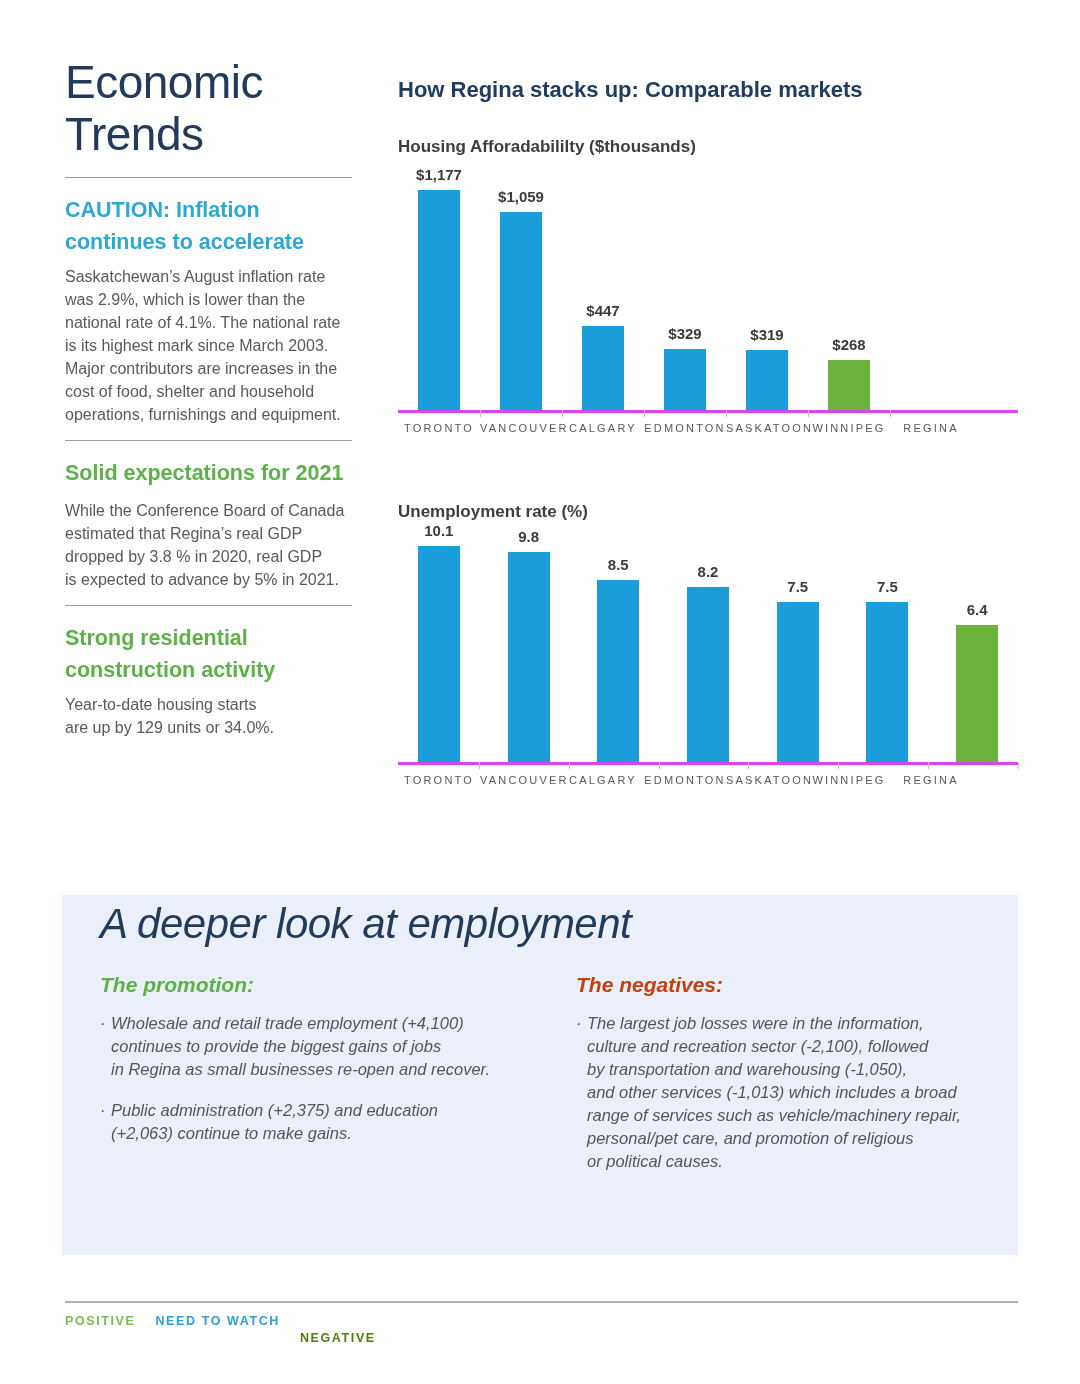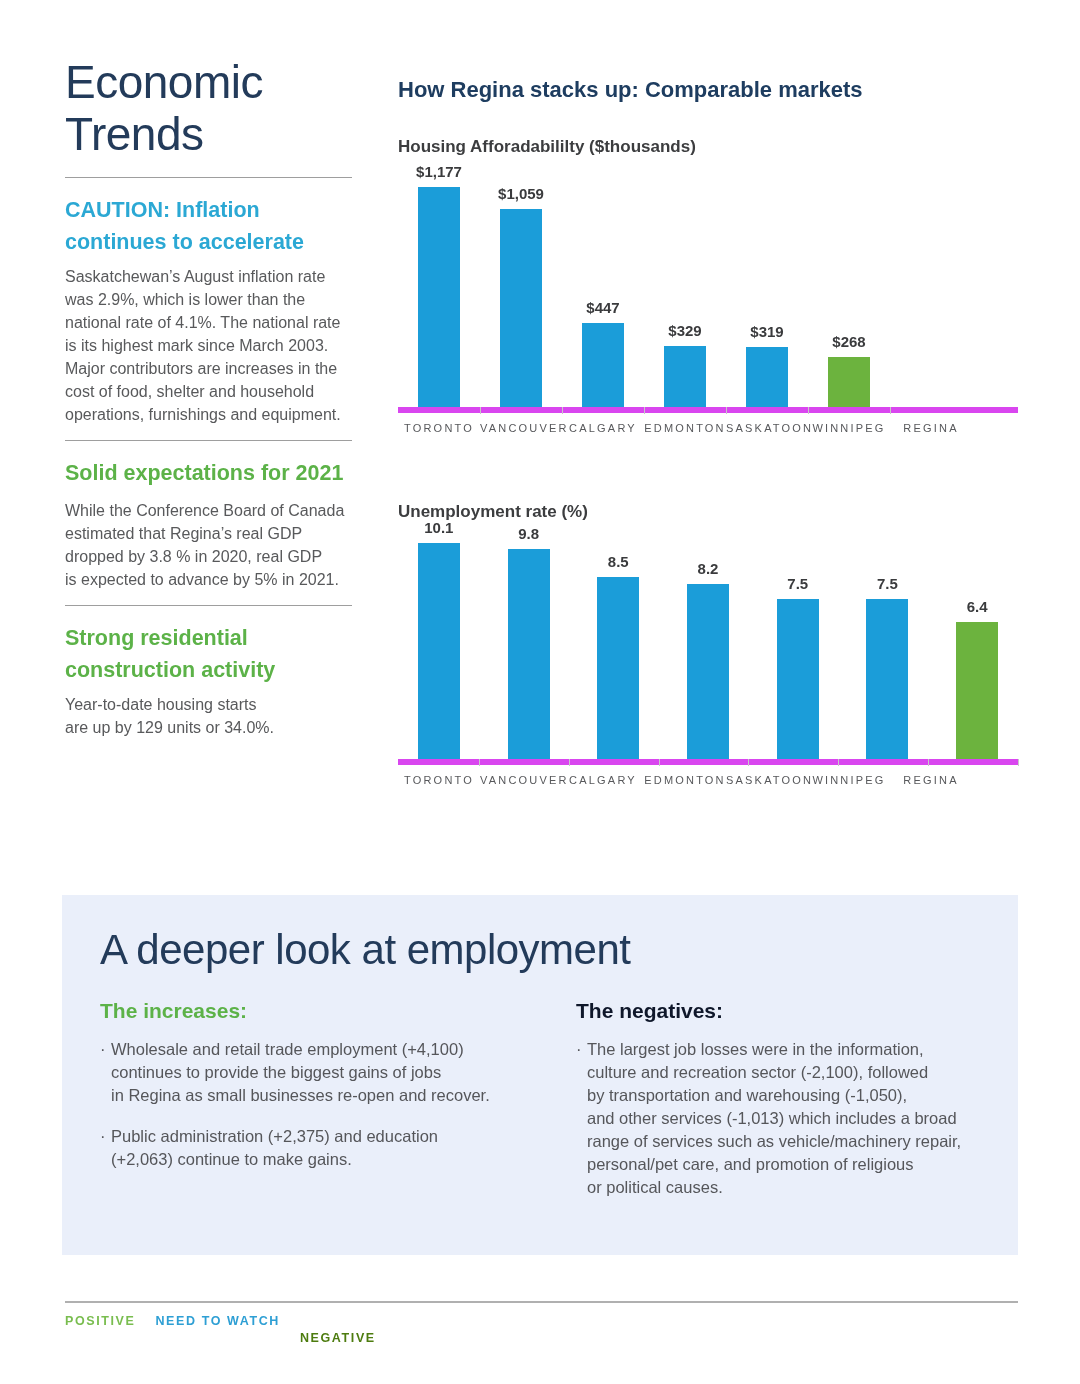--- a/index.html
+++ b/index.html
@@ -17,37 +17,37 @@
   .sec-head.green { color:#5CB248; }
   .sec-body { margin-top:7px; font-size:16px; line-height:23px; color:#58595B; white-space:pre-line; }
   .sec-body.b2 { margin-top:10px; }
 
   
   .right-col { position:absolute; left:398px; top:76px; width:624px; }
   .charts-title { font-size:22px; line-height:28px; font-weight:bold; color:#1E3D60; }
   .chart-subtitle { font-size:17px; font-weight:bold; color:#3C3D3F; }
   .chart-subtitle.c1 { margin-top:33px; }
   .chart-subtitle.c2 { margin-top:68px; }
-  .plot { position:relative; display:flex; align-items:flex-end; border-bottom:6px solid #d946ef; width:620px; }
+  .plot { position:relative; display:flex; align-items:flex-end; border-bottom:3px solid #d946ef; width:620px; }
   .plot.p1 { margin-top:36px; height:220px; }
   .plot.p2 { margin-top:27px; height:216px;gap:8px; }
   .cat { position:relative; width:82px; height:100%; display:flex; align-items:flex-end; justify-content:center; }
   .cat .tick { position:absolute; right:-0.5px; top:100%; width:1px; height:7px; background:#c8c8c8; }
   .bar { width:42px; }
   .val { position:absolute; left:0; width:100%; text-align:center; font-size:15px; font-weight:bold; color:#3A3B3D; }
   .cat-labels { display:flex; width:620px; margin-top:9px; }
   .cat-label { width:82px; text-align:center; font-size:11px; letter-spacing:2.2px; color:#57585B; }
 
   
-  .employment-box { position:absolute; left:62px; top:895px; width:956px; height:360px; background:#EAEFFA; padding:32px 38px; }
+  .employment-box { position:absolute; left:62px; top:895px; width:956px; height:360px; background:#EAEFFA; padding:6px 38px;font-style:italic; }
   .employment-title { font-size:42px; line-height:46px; font-weight:300; color:#233B5A; letter-spacing:-0.5px; }
   .emp-cols { display:grid; grid-template-columns:452px auto; column-gap:24px; margin-top:26px; }
   .emp-head { font-size:21px; font-weight:bold; }
   .emp-head.green { color:#5CB248; }
-  .emp-head.orange { color:#0f172a; }
+  .emp-head.orange { color:#c2410c; }
   .bullets { list-style:none; margin-top:15px; }
   .bullets li { display:flex; margin-bottom:18px; font-size:16.5px; line-height:23px; color:#55565A; }
   .bullets li .dot { width:11px; flex:0 0 11px; }
   .bullets li .btxt { white-space:pre-line; }
 
   
   .footer-rule { position:absolute; left:65px; top:1301px; width:953px; border:none; border-top:2px solid #b0b0b0; }
   .legend { position:absolute; left:65px; top:1314px; display:flex; gap:20px; }
   .legend-item { font-size:12.5px; font-weight:bold; letter-spacing:1.6px; }
 </style>
@@ -178,21 +178,21 @@
           <div class="cat-label">WINNIPEG</div>
           <div class="cat-label">REGINA</div>
         </div>
     </div>
   </div>
 
   <div class="employment-box">
     <h2 class="employment-title">A deeper look at employment</h2>
     <div class="emp-cols">
       <div>
-        <div class="emp-head green">The increases:</div>
+        <div class="emp-head green">The promotion:</div>
         <ul class="bullets">
             <li>
               <span class="dot">·</span>
               <span class="btxt">Wholesale and retail trade employment (+4,100)
 continues to provide the biggest gains of jobs
 in Regina as small businesses re-open and recover.</span>
             </li>
             <li>
               <span class="dot">·</span>
               <span class="btxt">Public administration (+2,375) and education

